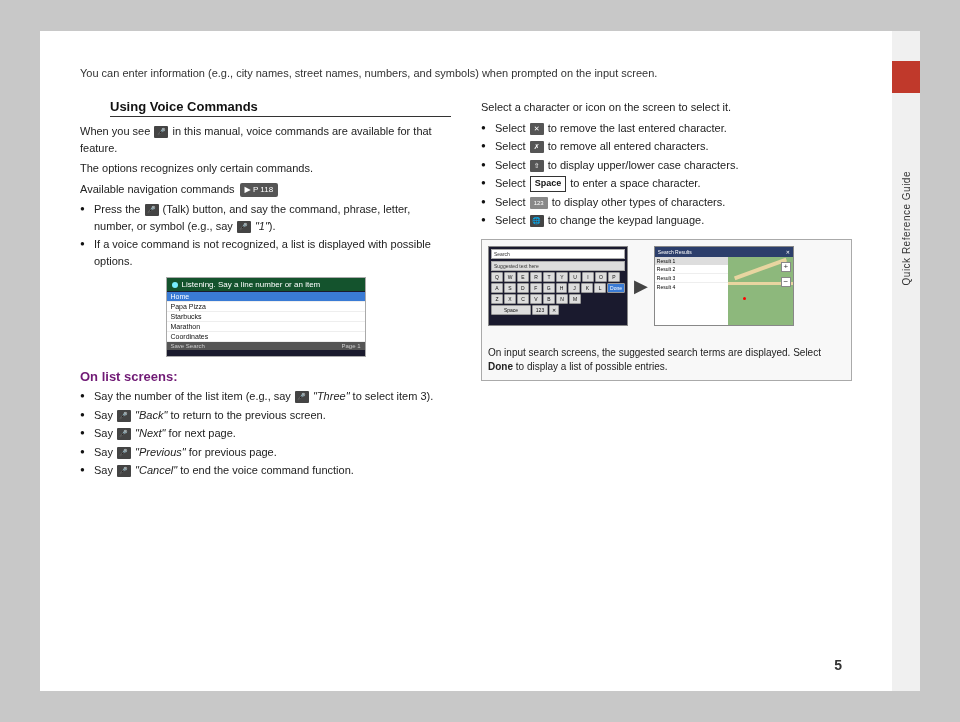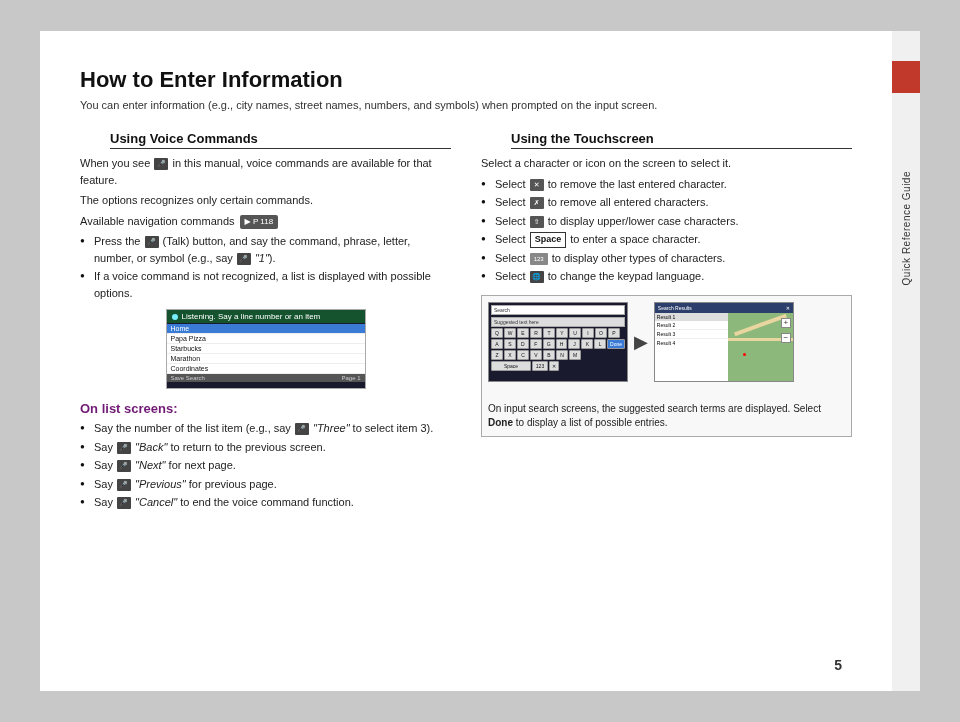--- a/index.html
+++ b/index.html
@@ -287,21 +287,20 @@
     .char-icon-globe {
       background: #444;
     }
   </style>
 </head>
 <body>
 
 <div class="page-wrapper">
   <div class="main-content">
 
-    <div class="page-title">How to Enter Information</div>
     <div class="page-subtitle">You can enter information (e.g., city names, street names, numbers, and symbols) when prompted on the input screen.</div>
 
     <div class="two-col">
 
       <div class="col-left">
         <div class="section-title">Using Voice Commands</div>
 
         <p class="section-text">
           When you see <span class="char-icon char-icon-mic">🎤</span> in this manual, voice commands are available for that feature.
         </p>
@@ -352,21 +351,20 @@
           <li>
             Say <span class="char-icon char-icon-mic">🎤</span> <em>"Previous"</em> for previous page.
           </li>
           <li>
             Say <span class="char-icon char-icon-mic">🎤</span> <em>"Cancel"</em> to end the voice command function.
           </li>
         </ul>
       </div>
 
       <div class="col-right">
-        <div class="section-title">Using the Touchscreen</div>
         <p class="section-text">Select a character or icon on the screen to select it.</p>
 
         <ul class="bullet-list">
           <li>
             Select <span class="char-icon char-icon-x">✕</span> to remove the last entered character.
           </li>
           <li>
             Select <span class="char-icon char-icon-x">✗</span> to remove all entered characters.
           </li>
           <li>

